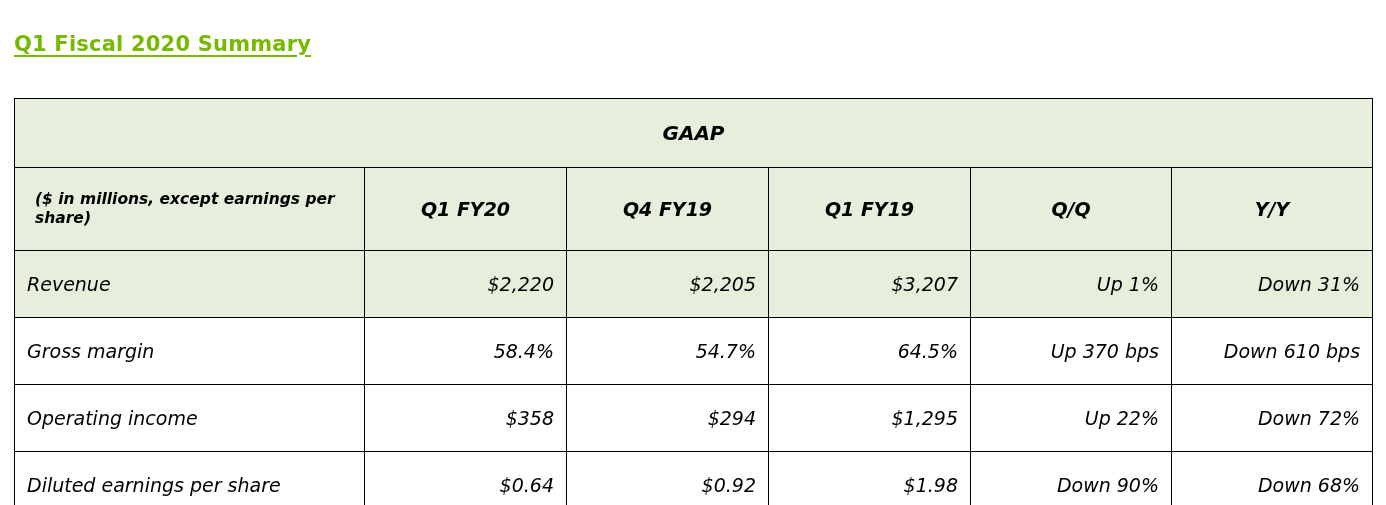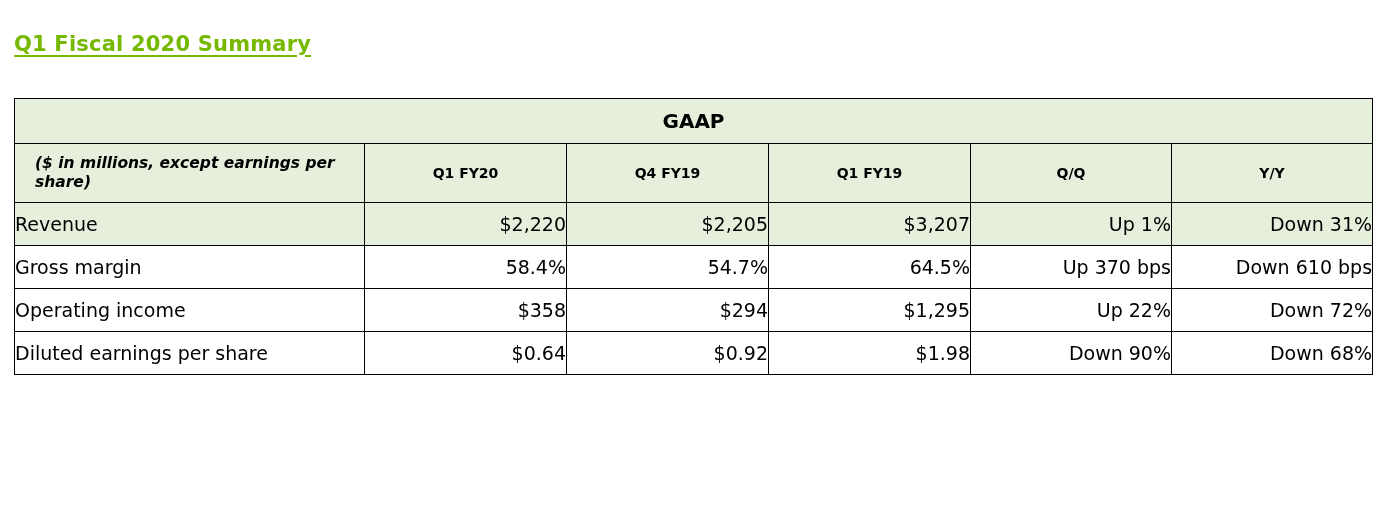--- a/index.html
+++ b/index.html
@@ -39,35 +39,36 @@
     width: 1358px;
   }
   table.summary {
     border-collapse: collapse;
     table-layout: fixed;
     width: 1358px;
     background: #ffffff;
   }
   table.summary td, table.summary th {
     border: 1px solid #000000;
-    padding: 0;
+    padding: 12px;
     vertical-align: middle;
+    font-style: italic;
   }
   .gaap-head {
     background: #e6efdc;
     text-align: center;
     font-size: 20px;
     font-weight: bold;
     height: 44px;
     font-family: "DejaVu Sans", sans-serif;
   }
   .col-head {
     background: #e6efdc;
     text-align: center;
-    font-size: 14px;
+    font-size: 19px;
     font-weight: bold;
     height: 58px;
     font-family: "DejaVu Sans", sans-serif;
   }
   .col-head.first {
     text-align: left;
     font-size: 15.5px;
     font-weight: bold;
     font-style: italic;
     padding: 0 20px;

